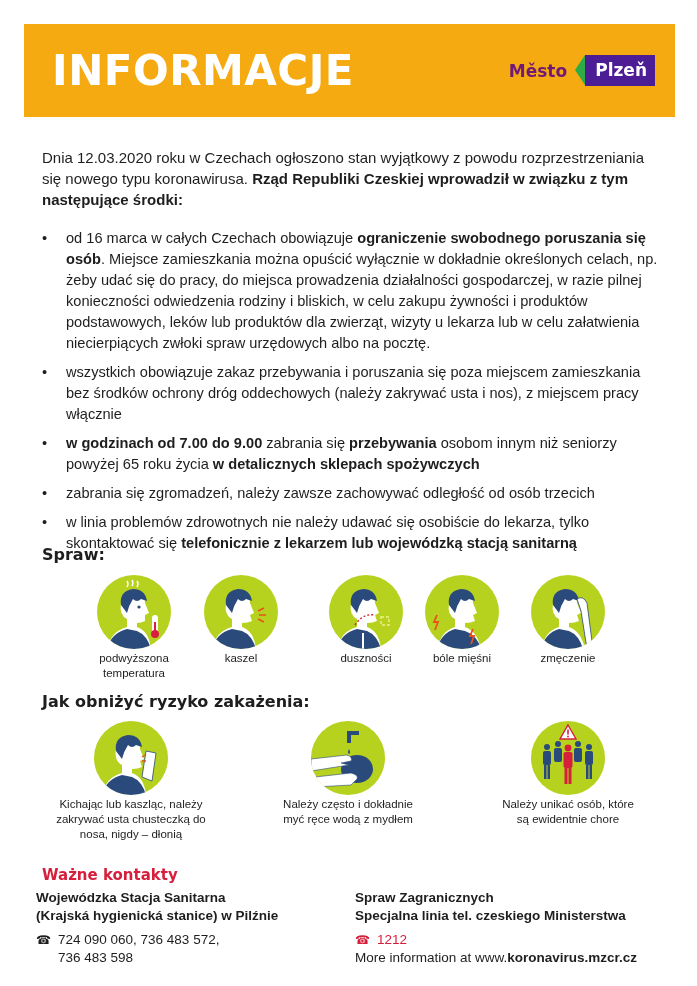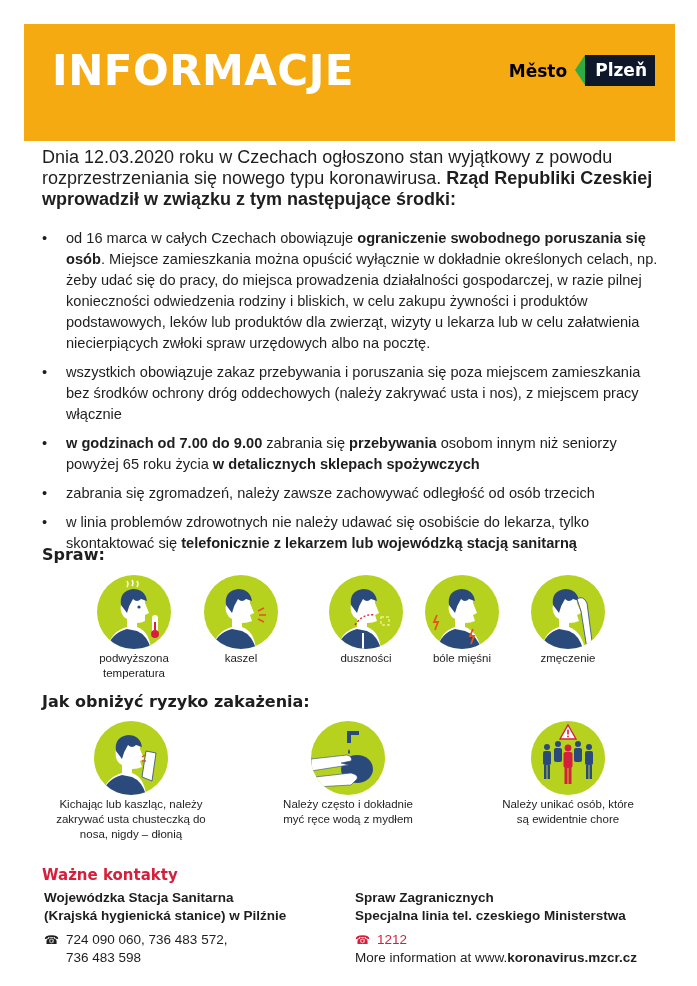--- a/index.html
+++ b/index.html
@@ -1,26 +1,26 @@
 <!DOCTYPE html>
 <html><head>
 <meta charset="utf-8">
 <style>
   * { box-sizing: border-box; margin: 0; padding: 0; }
   html, body { width: 697px; height: 986px; background: #ffffff; overflow: hidden; }
   body { font-family: "Liberation Sans", "DejaVu Sans", sans-serif; color: #1e1e1e; position: relative; }
 
-  .banner { position: absolute; left: 24px; top: 24px; width: 651px; height: 117px; background: #f6aa12; }
+  .banner { position: absolute; left: 24px; top: 24px; width: 651px; height: 93px; background: #f6aa12; }
   .banner-title { position: absolute; left: 28px; top: 22px; font-family: "DejaVu Sans", sans-serif; font-weight: bold; font-size: 42px; color: #ffffff; letter-spacing: 0.5px; }
   .logo { position: absolute; right: 20px; top: 31px; display: flex; align-items: center; }
-  .logo-mesto { font-family: "DejaVu Sans", sans-serif; font-weight: bold; font-size: 17px; color: #000000; margin-right: 8px; }
-  .logo-plzen { position: relative; background: #0f172a; color: #fff; font-family: "DejaVu Sans", sans-serif; font-weight: bold; font-size: 17px; height: 31px; line-height: 31px; padding: 0 8px 0 10px; margin-left: 10px; }
+  .logo-mesto { font-family: "DejaVu Sans", sans-serif; font-weight: bold; font-size: 17px; color: #701a75; margin-right: 8px; }
+  .logo-plzen { position: relative; background: #4c1d95; color: #fff; font-family: "DejaVu Sans", sans-serif; font-weight: bold; font-size: 17px; height: 31px; line-height: 31px; padding: 0 8px 0 10px; margin-left: 10px; }
   .logo-plzen::before { content: ""; position: absolute; left: -10px; top: 0; border-top: 15.5px solid transparent; border-bottom: 15.5px solid transparent; border-right: 10px solid #2eaa46; }
 
-  .intro { position: absolute; left: 42px; top: 147px; width: 620px; font-size: 18px; line-height: 21px; }
+  .intro { position: absolute; left: 42px; top: 147px; width: 620px; font-size: 15px; line-height: 21px; }
   .bullets { position: absolute; left: 42px; top: 210px; width: 620px; list-style: none; margin-top: 18px; }
   .bullets li { position: relative; padding-left: 24px; font-size: 14.6px; line-height: 21px; margin-bottom: 8px; }
   .bullets li::before { content: "•"; position: absolute; left: 0; top: 0; }
   b { font-weight: bold; }
 
   .section-title { position: absolute; left: 42px; font-family: "DejaVu Sans", sans-serif; font-weight: bold; font-size: 16px; color: #1e1e1e; }
 
   .icon-row { position: absolute; left: 0; width: 697px; }
   .icon-item { position: absolute; text-align: center; }
   .icon-circle { width: 74px; height: 74px; border-radius: 50%; background: #b7d21e; margin: 0 auto; overflow: hidden; position: relative; }
@@ -194,21 +194,21 @@
             <rect x="37.5" y="47" width="3" height="16"></rect>
         </g>
       </svg>
     </div>
     <div class="icon-label">Należy unikać osób, które są ewidentnie chore</div>
   </div>
 </div>
 
 <div class="contacts-title">Ważne kontakty</div>
 
-<div class="contact-col" style="left:44px; width:280px;">
+<div class="contact-col" style="left:36px; width:280px;">
   <div class="contact-name">Wojewódzka Stacja Sanitarna</div>
   <div class="contact-name">(Krajská hygienická stanice) w Pilźnie</div>
   <div class="contact-phone">
     <span class="phone-icon">☎</span>
     <span style="width:170px;">724 090 060, 736 483 572, 736 483 598</span>
   </div>
 </div>
 
 <div class="contact-col" style="left:355px; width:310px;">
   <div class="contact-name">Spraw Zagranicznych</div>

